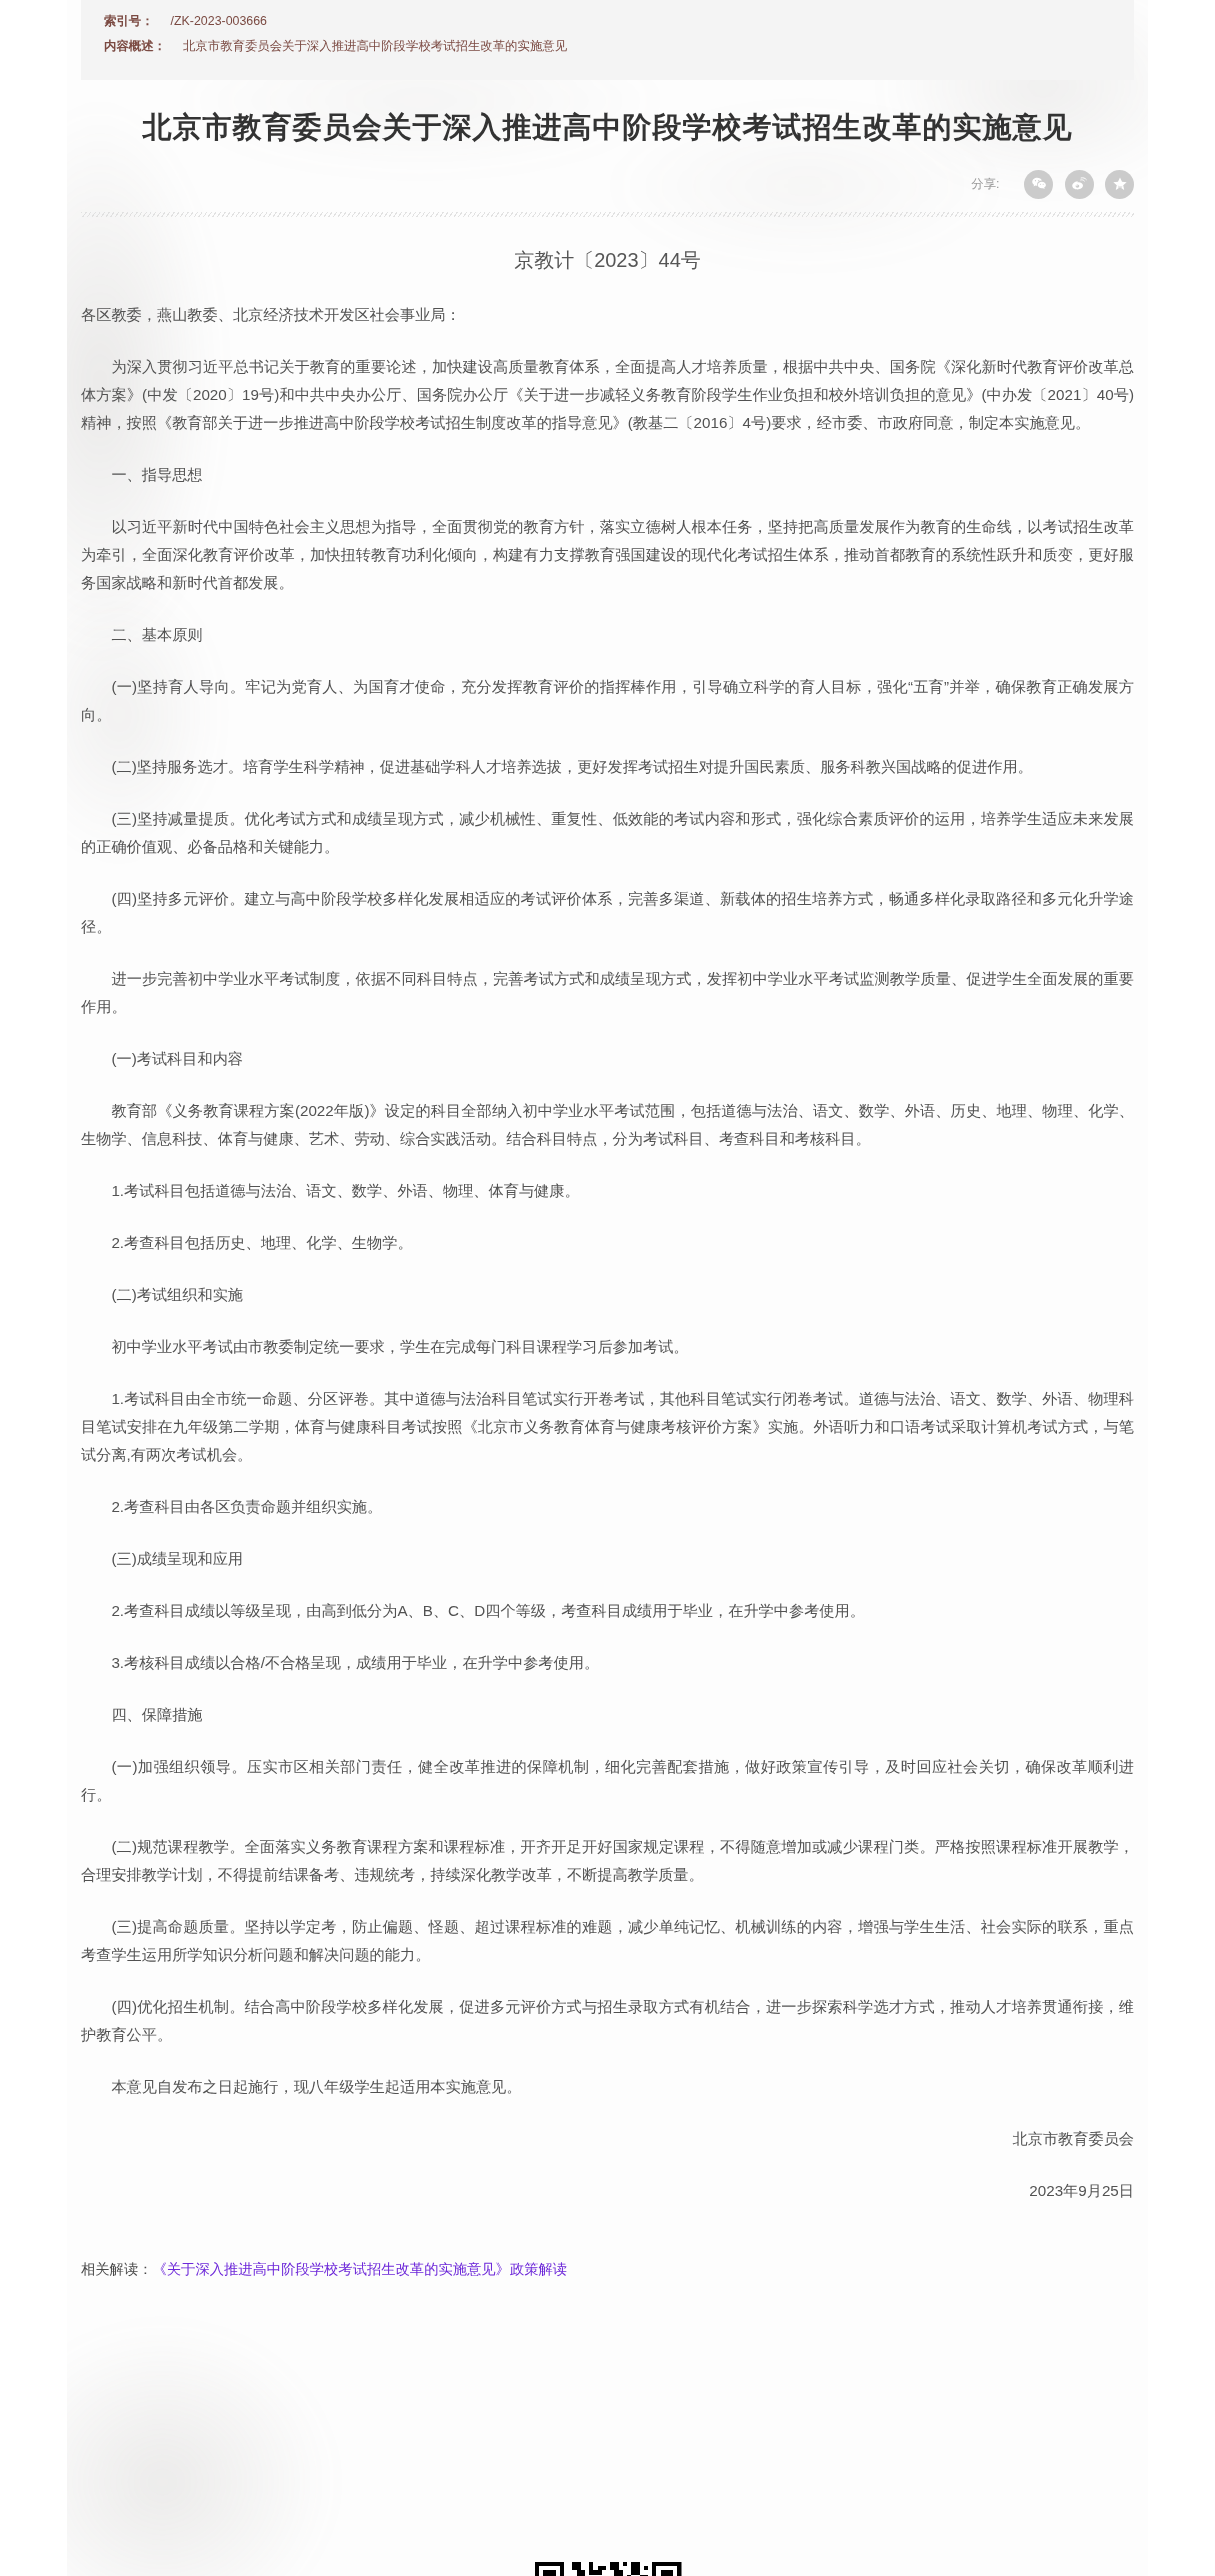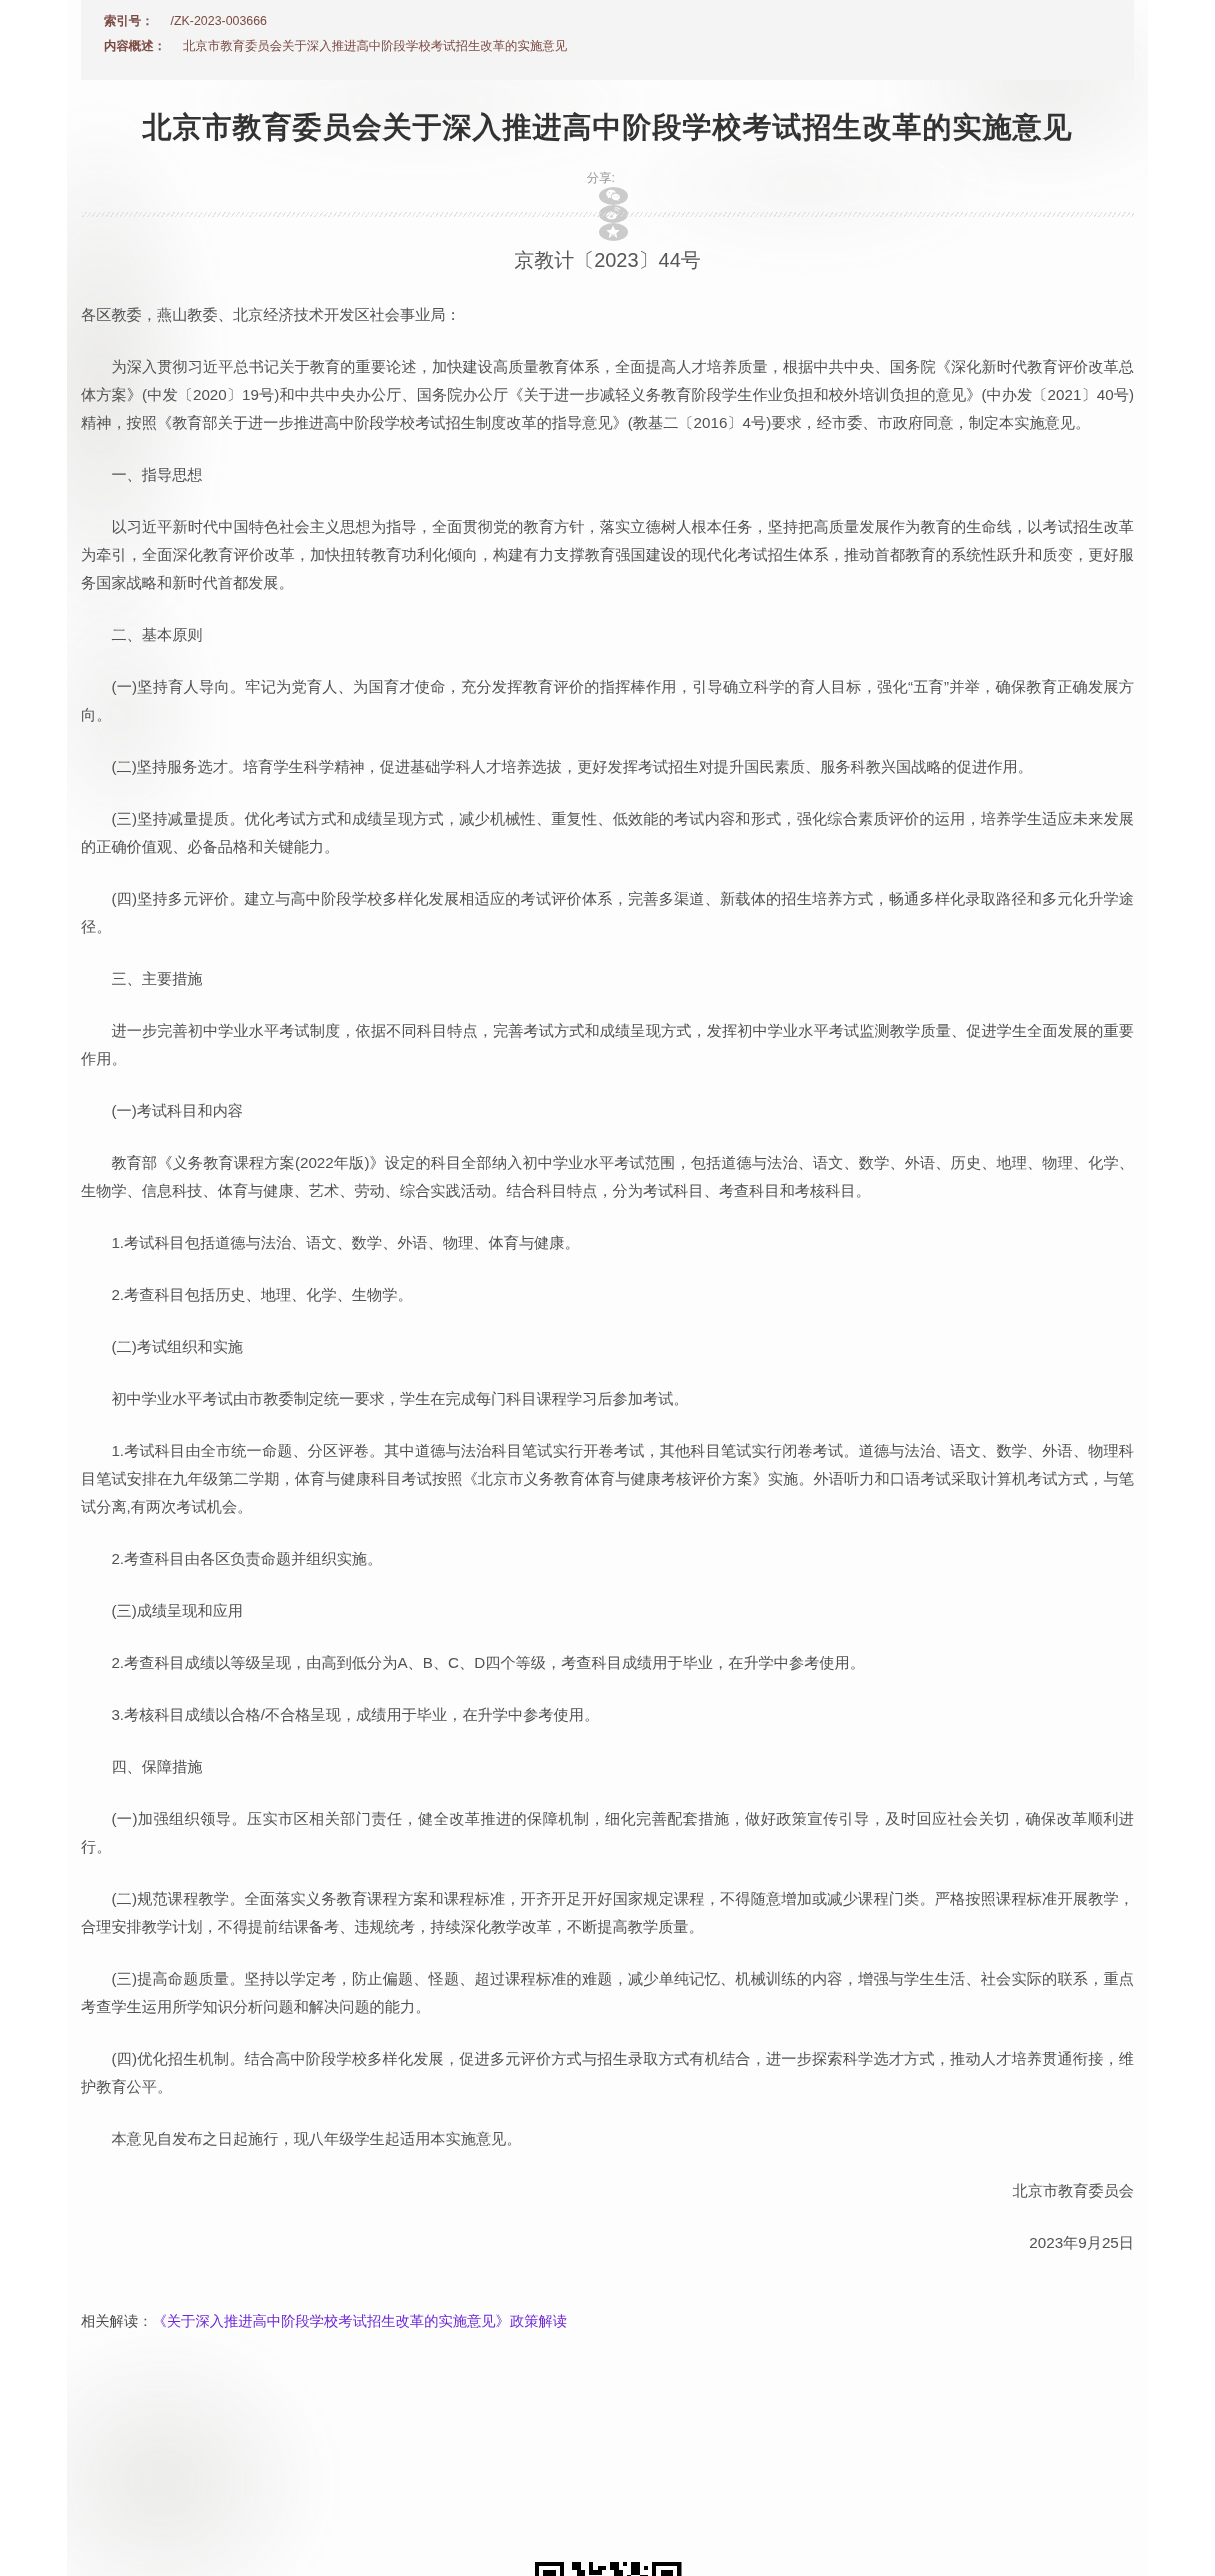--- a/index.html
+++ b/index.html
@@ -27,21 +27,21 @@
   .meta-label { font-weight:bold; margin-right:17px; }
   .meta-value { font-weight:normal; }
 
   
   .doc-title {
     margin-top:27px; text-align:center; font-size:29px; line-height:40px;
     font-weight:bold; color:#333333; letter-spacing:1px;
   }
 
   
-  .share-row { display:flex; align-items:center; margin-top:23px; height:29px;flex-direction:column; }
+  .share-row { display:flex; justify-content:flex-end; align-items:center; margin-top:23px; height:29px; }
   .share-label { font-size:12.4px; color:#999999; margin-right:13.3px; }
   .share-icon {
     width:29px; height:29px; border-radius:50%; background:#cbcbcb;
     display:flex; align-items:center; justify-content:center; margin-left:11.4px; cursor:pointer;
   }
   .share-icon svg { width:18px; height:18px; display:block; }
 
   
   .hatch-divider {
     margin-top:13.3px; height:4.8px;
@@ -144,21 +144,20 @@
         <p class="p-indent">二、基本原则</p>
 
         <p class="p-indent">(一)坚持育人导向。牢记为党育人、为国育才使命，充分发挥教育评价的指挥棒作用，引导确立科学的育人目标，强化“五育”并举，确保教育正确发展方向。</p>
 
         <p class="p-indent">(二)坚持服务选才。培育学生科学精神，促进基础学科人才培养选拔，更好发挥考试招生对提升国民素质、服务科教兴国战略的促进作用。</p>
 
         <p class="p-indent">(三)坚持减量提质。优化考试方式和成绩呈现方式，减少机械性、重复性、低效能的考试内容和形式，强化综合素质评价的运用，培养学生适应未来发展的正确价值观、必备品格和关键能力。</p>
 
         <p class="p-indent">(四)坚持多元评价。建立与高中阶段学校多样化发展相适应的考试评价体系，完善多渠道、新载体的招生培养方式，畅通多样化录取路径和多元化升学途径。</p>
 
-        <p class="p-indent">三、主要措施</p>
 
         <p class="p-indent">进一步完善初中学业水平考试制度，依据不同科目特点，完善考试方式和成绩呈现方式，发挥初中学业水平考试监测教学质量、促进学生全面发展的重要作用。</p>
 
         <p class="p-indent">(一)考试科目和内容</p>
 
         <p class="p-indent">教育部《义务教育课程方案(2022年版)》设定的科目全部纳入初中学业水平考试范围，包括道德与法治、语文、数学、外语、历史、地理、物理、化学、生物学、信息科技、体育与健康、艺术、劳动、综合实践活动。结合科目特点，分为考试科目、考查科目和考核科目。</p>
 
         <p class="p-indent">1.考试科目包括道德与法治、语文、数学、外语、物理、体育与健康。</p>
 
         <p class="p-indent">2.考查科目包括历史、地理、化学、生物学。</p>

